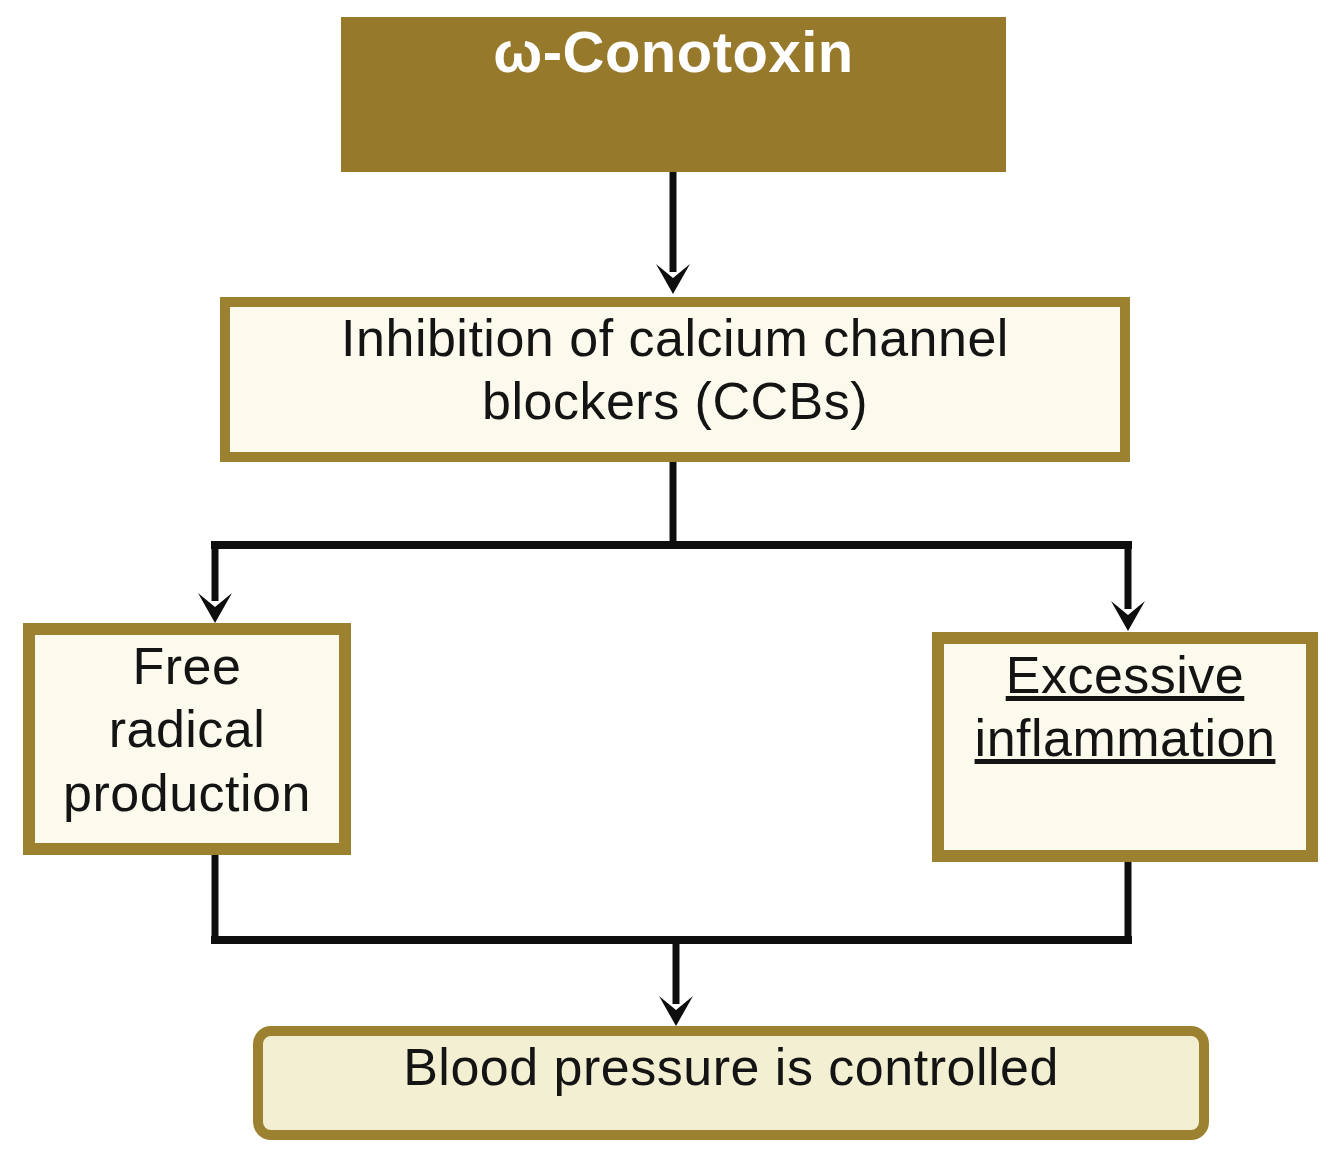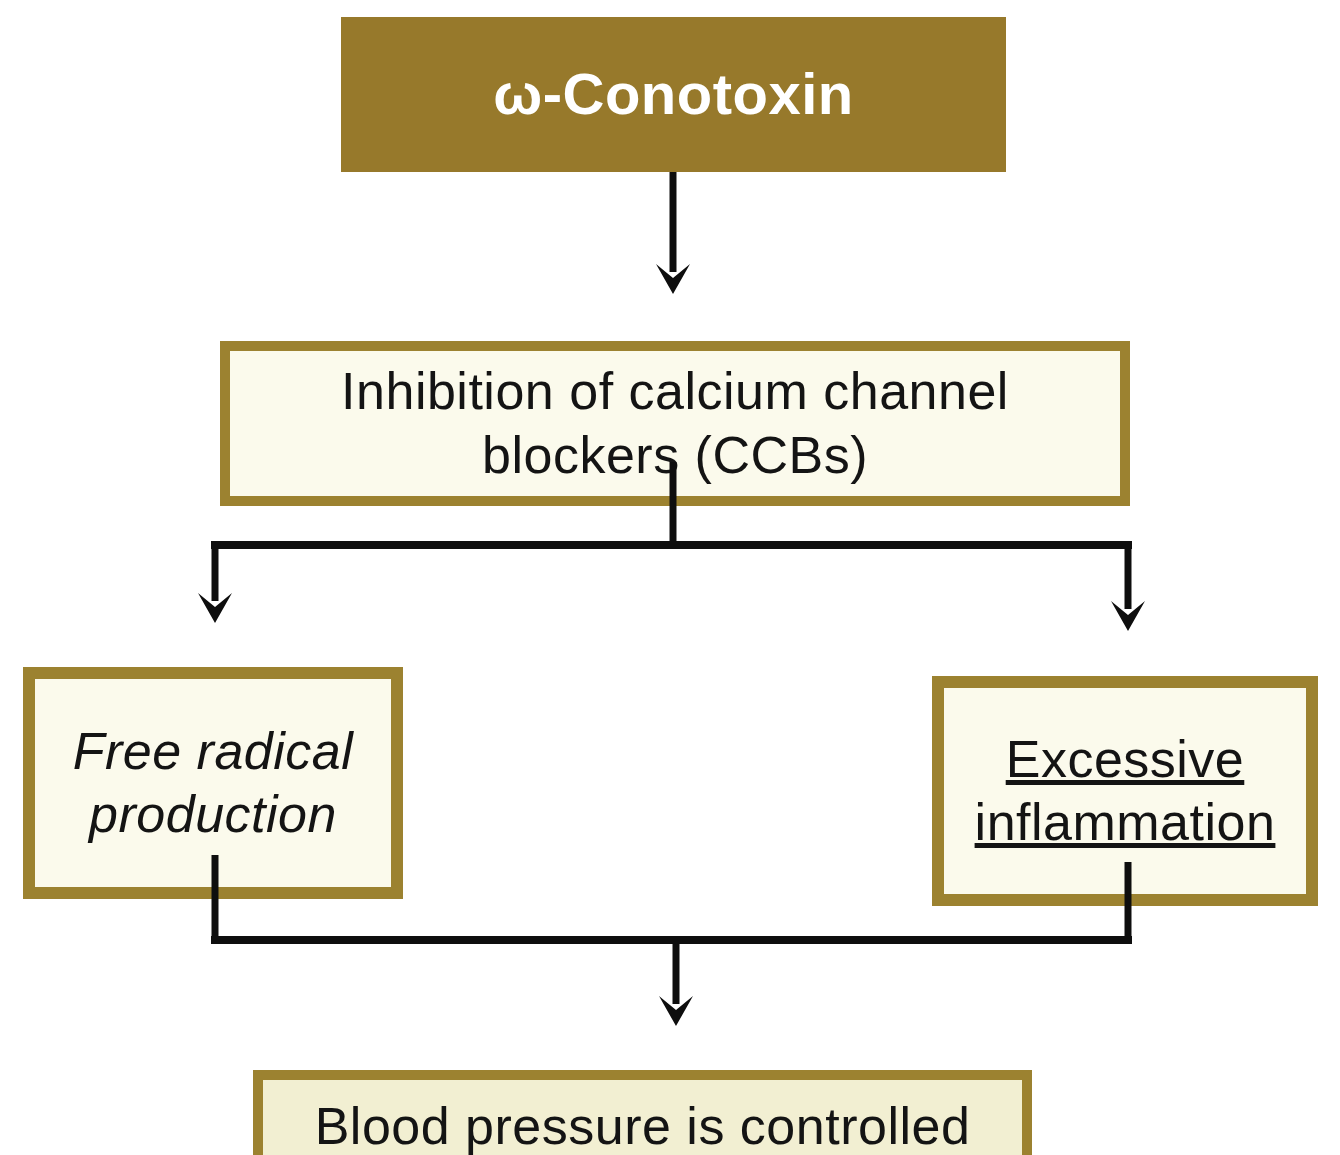--- a/index.html
+++ b/index.html
@@ -25,56 +25,54 @@
   .edges {
     position: absolute;
     inset: 0;
     width: 1340px;
     height: 1155px;
     pointer-events: none;
   }
   .node {
     position: absolute;
     display: flex;
-    align-items: center;
     justify-content: center;
     text-align: center;
     color: var(--node-text);
     font-size: 52px;
     line-height: 1.22;
     letter-spacing: 0.5px;
   }
   .node-title {
     left: 341px; top: 17px; width: 665px; height: 155px;
     background: var(--gold-fill);
     color: var(--title-text);
     font-weight: bold;
     font-size: 58px;
   }
   .node-outlined {
     background: var(--cream-fill);
     border: 10px solid var(--gold-border);
-    margin-top: 44px;
   }
   .node-inhibition {
     left: 220px; top: 297px; width: 910px; height: 165px;
   }
   .node-free-radical {
-    left: 23px; top: 623px; width: 380px; height: 232px;
+    left: 23px; top: 623px; width: 328px; height: 232px;
     border-width: 12px;
-    font-style: italic;
   }
   .node-inflammation {
     left: 932px; top: 632px; width: 386px; height: 230px;
     border-width: 12px;
     text-decoration: underline;
   }
   .node-blood-pressure {
-    left: 253px; top: 1026px; width: 779px; height: 114px;
+    left: 253px; top: 1026px; width: 956px; height: 114px;
     background: var(--cream-fill-bottom);
+    border-radius: 18px;
   }
   .node-label { display: inline-block; padding: 0 14px; }
   .edge-line { stroke: var(--arrow); stroke-width: 7; fill: none; }
   .edge-line-thick { stroke: var(--arrow); stroke-width: 8; fill: none; }
   .edge-head { fill: var(--arrow); stroke: none; }
 </style>
 </head>
 <body>
 
 <div class="canvas">

